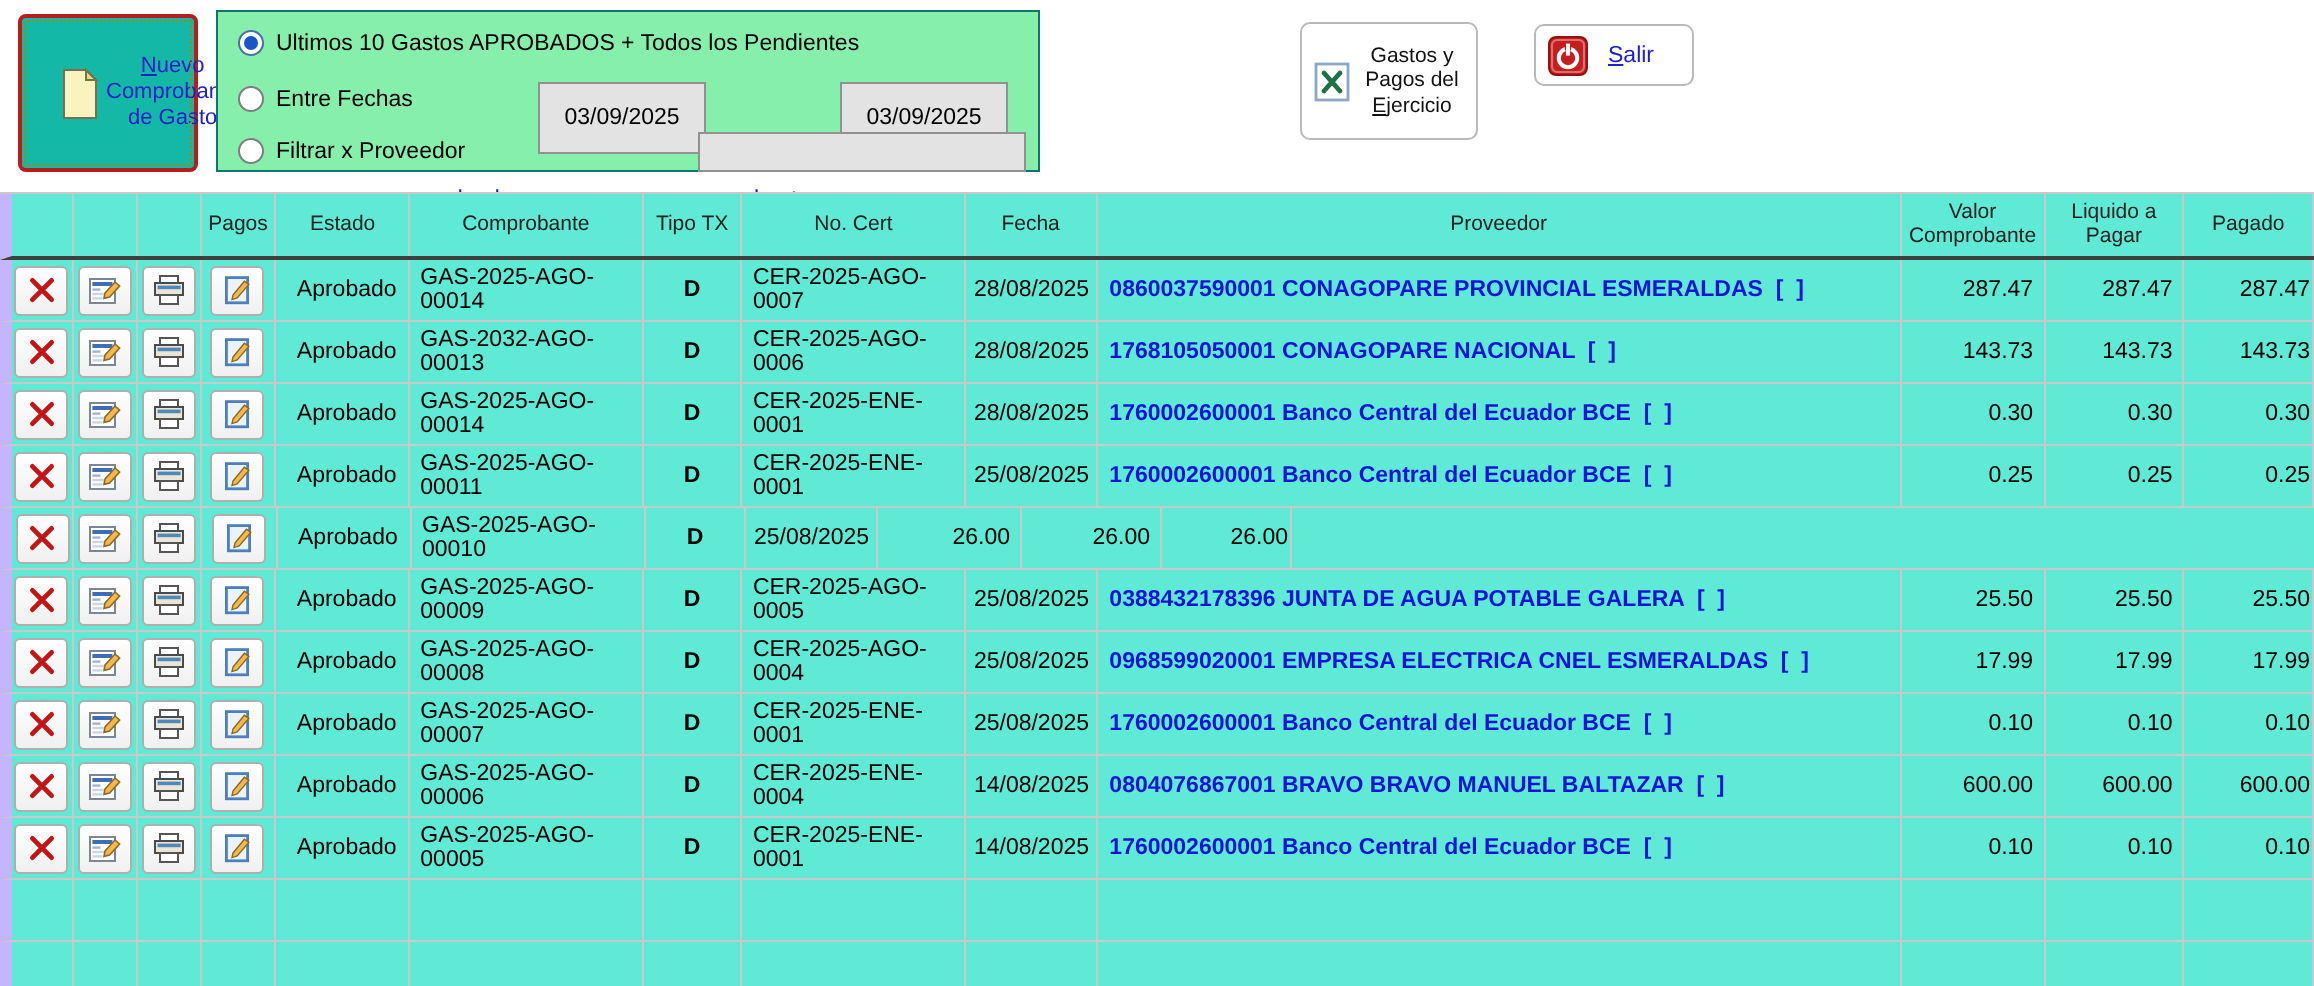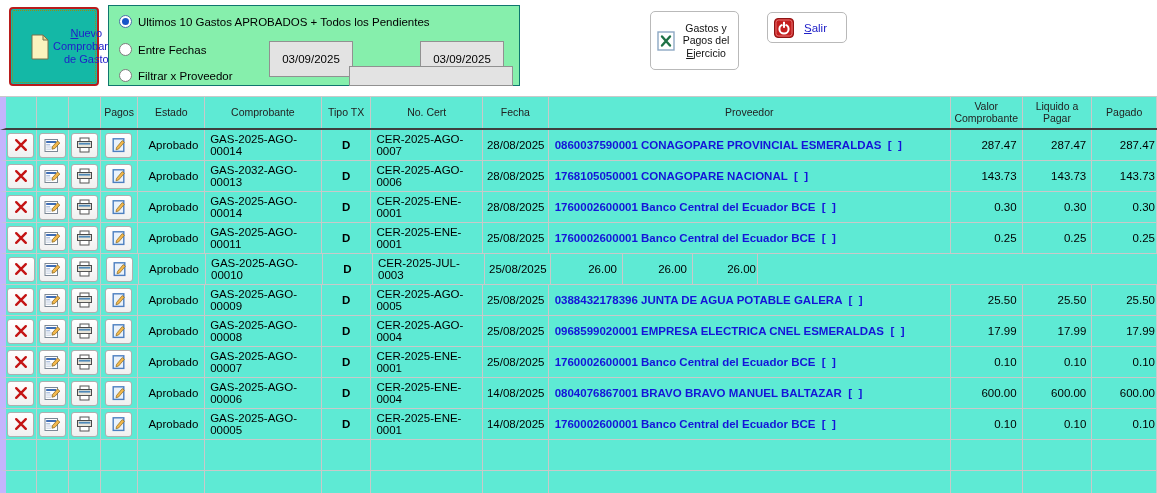--- a/index.html
+++ b/index.html
@@ -405,21 +405,20 @@
       <button class="cellbtn">
         <svg width="16" height="16" viewBox="0 0 16 16">
           <rect x="2.2" y="1.8" width="10.6" height="12.6" fill="#EAF2FB" stroke="#4C7FC0" stroke-width="1.4"></rect>
           <path d="M5.5 10.5 L11.2 3.6 L13.4 5.2 L7.6 12 L5 12.8 Z" fill="#F4B84C" stroke="#8A6A20" stroke-width="0.7"></path>
         </svg>
       </button>
     </div>
     <div class="td w5 c-estado">Aprobado</div>
     <div class="td w6 c-comp">GAS-2025-AGO-00010</div>
     <div class="td w7 c-tipo">D</div>
-    <div class="td w8 c-cert">CER-2025-JUL-0003</div>
     <div class="td w9 c-fecha">25/08/2025</div>
     <div class="td w11 c-num">26.00</div>
     <div class="td w12 c-num">26.00</div>
     <div class="td w13 c-num-last">26.00</div>
   </div>
 
   <div class="tr data-row">
     <div class="td w1 c-center">
       <button class="cellbtn">
         <svg width="16" height="16" viewBox="0 0 16 16">

